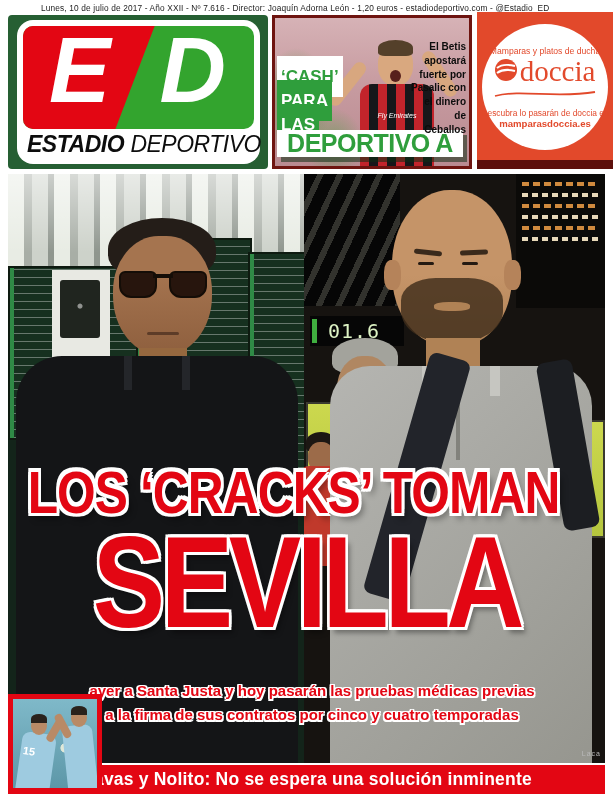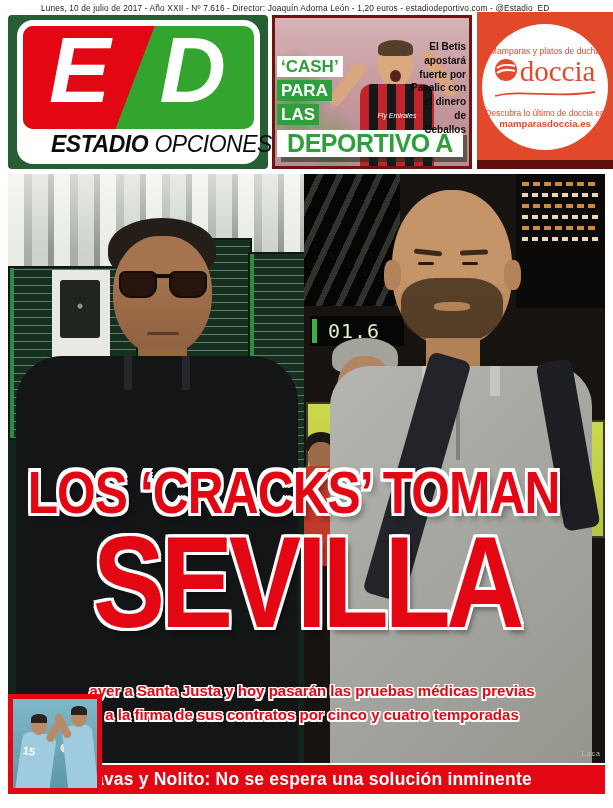--- a/index.html
+++ b/index.html
@@ -11,40 +11,40 @@
 
   
   .masthead{position:absolute;left:8px;top:15px;width:260px;height:154px;background:#265f33;border-radius:4px;}
   .logo-card{position:absolute;left:9px;top:5px;width:243px;height:144px;background:#fff;border-radius:16px;}
   .logo-face{position:absolute;left:6px;top:6px;width:231px;height:103px;border-radius:10px;overflow:hidden;background:#33a42e;}
   .logo-red{position:absolute;inset:0;background:#e30613;clip-path:polygon(0 0,57% 0,40% 100%,0 100%);}
   .logo-letter{position:absolute;top:-4px;font-style:italic;font-weight:900;font-size:92px;color:#fff;line-height:1.05;}
   .logo-e{left:26px;}
   .logo-d{right:28px;}
   .logo-title{position:absolute;left:10px;bottom:6px;font-style:italic;font-size:23px;color:#0d0d0d;white-space:nowrap;}
-  .logo-title .bold{font-weight:900;letter-spacing:-.5px;margin-left:24px;}
+  .logo-title .bold{font-weight:900;letter-spacing:-.5px;}
   .logo-title .light{font-weight:400;letter-spacing:-.5px;}
 
   
   .teaser{position:absolute;left:272px;top:15px;width:200px;height:154px;border:3px solid #6e1410;box-sizing:border-box;overflow:hidden;
           background:linear-gradient(180deg,#d6b2b6 0%,#c79ba0 45%,#b98a91 100%);}
   .blob-green{position:absolute;left:-14px;top:30px;width:70px;height:110px;
           background:radial-gradient(closest-side,rgba(80,150,70,.85),rgba(80,150,70,0));}
   .blob-green2{position:absolute;left:28px;top:90px;width:60px;height:70px;
           background:radial-gradient(closest-side,rgba(90,160,80,.6),rgba(90,160,80,0));}
   .tp-arm{position:absolute;width:13px;height:52px;background:#d8a77f;border-radius:7px;}
   .tp-arm.l{left:66px;top:40px;transform:rotate(38deg);}
   .tp-arm.r{left:158px;top:30px;transform:rotate(-34deg);}
   .tp-head{position:absolute;left:103px;top:26px;width:35px;height:42px;border-radius:46%;background:#d9a87f;}
   .tp-hair{position:absolute;left:103px;top:22px;width:35px;height:16px;border-radius:50% 50% 20% 20%;background:#54402a;}
   .tp-mouth{position:absolute;left:115px;top:52px;width:11px;height:12px;border-radius:50%;background:#57201c;}
   .tp-torso{position:absolute;left:85px;top:66px;width:74px;height:82px;border-radius:12px 12px 0 0;
           background:repeating-linear-gradient(90deg,#c2242b 0 9px,#17171a 9px 18px);}
   .tp-sponsor{position:absolute;left:0;top:28px;width:100%;text-align:center;font-style:italic;font-size:7px;color:#fff;}
-  .tag{position:absolute;font-weight:900;font-size:17px;line-height:1;padding:2px 4px;}
+  .tag{position:absolute;font-weight:900;font-size:17px;line-height:1;padding:12px 4px;}
   .tag-cash{left:2px;top:38px;background:#fff;color:#2f9e3c;}
   .tag-para{left:2px;top:62px;background:#2f9e3c;color:#fff;}
   .tag-las{left:2px;top:86px;background:#2f9e3c;color:#fff;}
   .tag-opciones{position:absolute;left:2px;bottom:9px;width:186px;background:#fff;color:#2f9e3c;text-align:center;
           font-weight:900;font-size:25px;line-height:27px;letter-spacing:-.5px;box-shadow:4px 5px 0 rgba(15,45,20,.55);}
   .teaser-side{position:absolute;right:3px;top:22px;width:56px;text-align:right;font-size:10px;font-weight:700;color:#0c0c0c;line-height:1.38;}
 
   
   .ad{position:absolute;left:477px;top:12px;width:136px;height:157px;background:#e2492b;}
   .ad-strip{position:absolute;left:0;bottom:0;width:100%;height:9px;background:#5d0f0b;}
@@ -168,21 +168,21 @@
 
   <div class="masthead">
     <div class="logo-card">
       <div class="logo-face">
         <div class="logo-red"></div>
         <div class="logo-letter logo-e">E</div>
         <div class="logo-letter logo-d">D</div>
       </div>
       <div class="logo-title">
         <span class="bold">ESTADIO</span>
-        <span class="light">OPCIONES</span>
+        <span class="light">DEPORTIVO</span>
       </div>
     </div>
   </div>
 
   <div class="teaser">
     <div class="blob-green"></div>
     <div class="blob-green2"></div>
     <div class="tp-arm l"></div>
     <div class="tp-arm r"></div>
     <div class="tp-head"></div>
@@ -209,21 +209,21 @@
             <path d="M2,14 Q9,9 20,12" stroke="#fff" stroke-width="2" fill="none"></path>
           </svg>
         </span>
         <span class="brand-name">doccia</span>
       </div>
       <span>
         <svg width="104" height="12" viewBox="0 0 104 12">
           <path d="M2,8 C30,1 62,11 102,4" stroke="#e2492b" stroke-width="1.8" fill="none"></path>
         </svg>
       </span>
-      <div class="ad-foot1">Descubra lo último de doccia en</div>
+      <div class="ad-foot1">Descubra lo pasarán de doccia en</div>
       <div class="ad-foot2">mamparasdoccia.es</div>
     </div>
     <div class="ad-strip"></div>
   </div>
 
   <div class="photo">
 
     <div class="ph-left">
       <div class="blinds"></div>
       <div class="board b1"></div>

